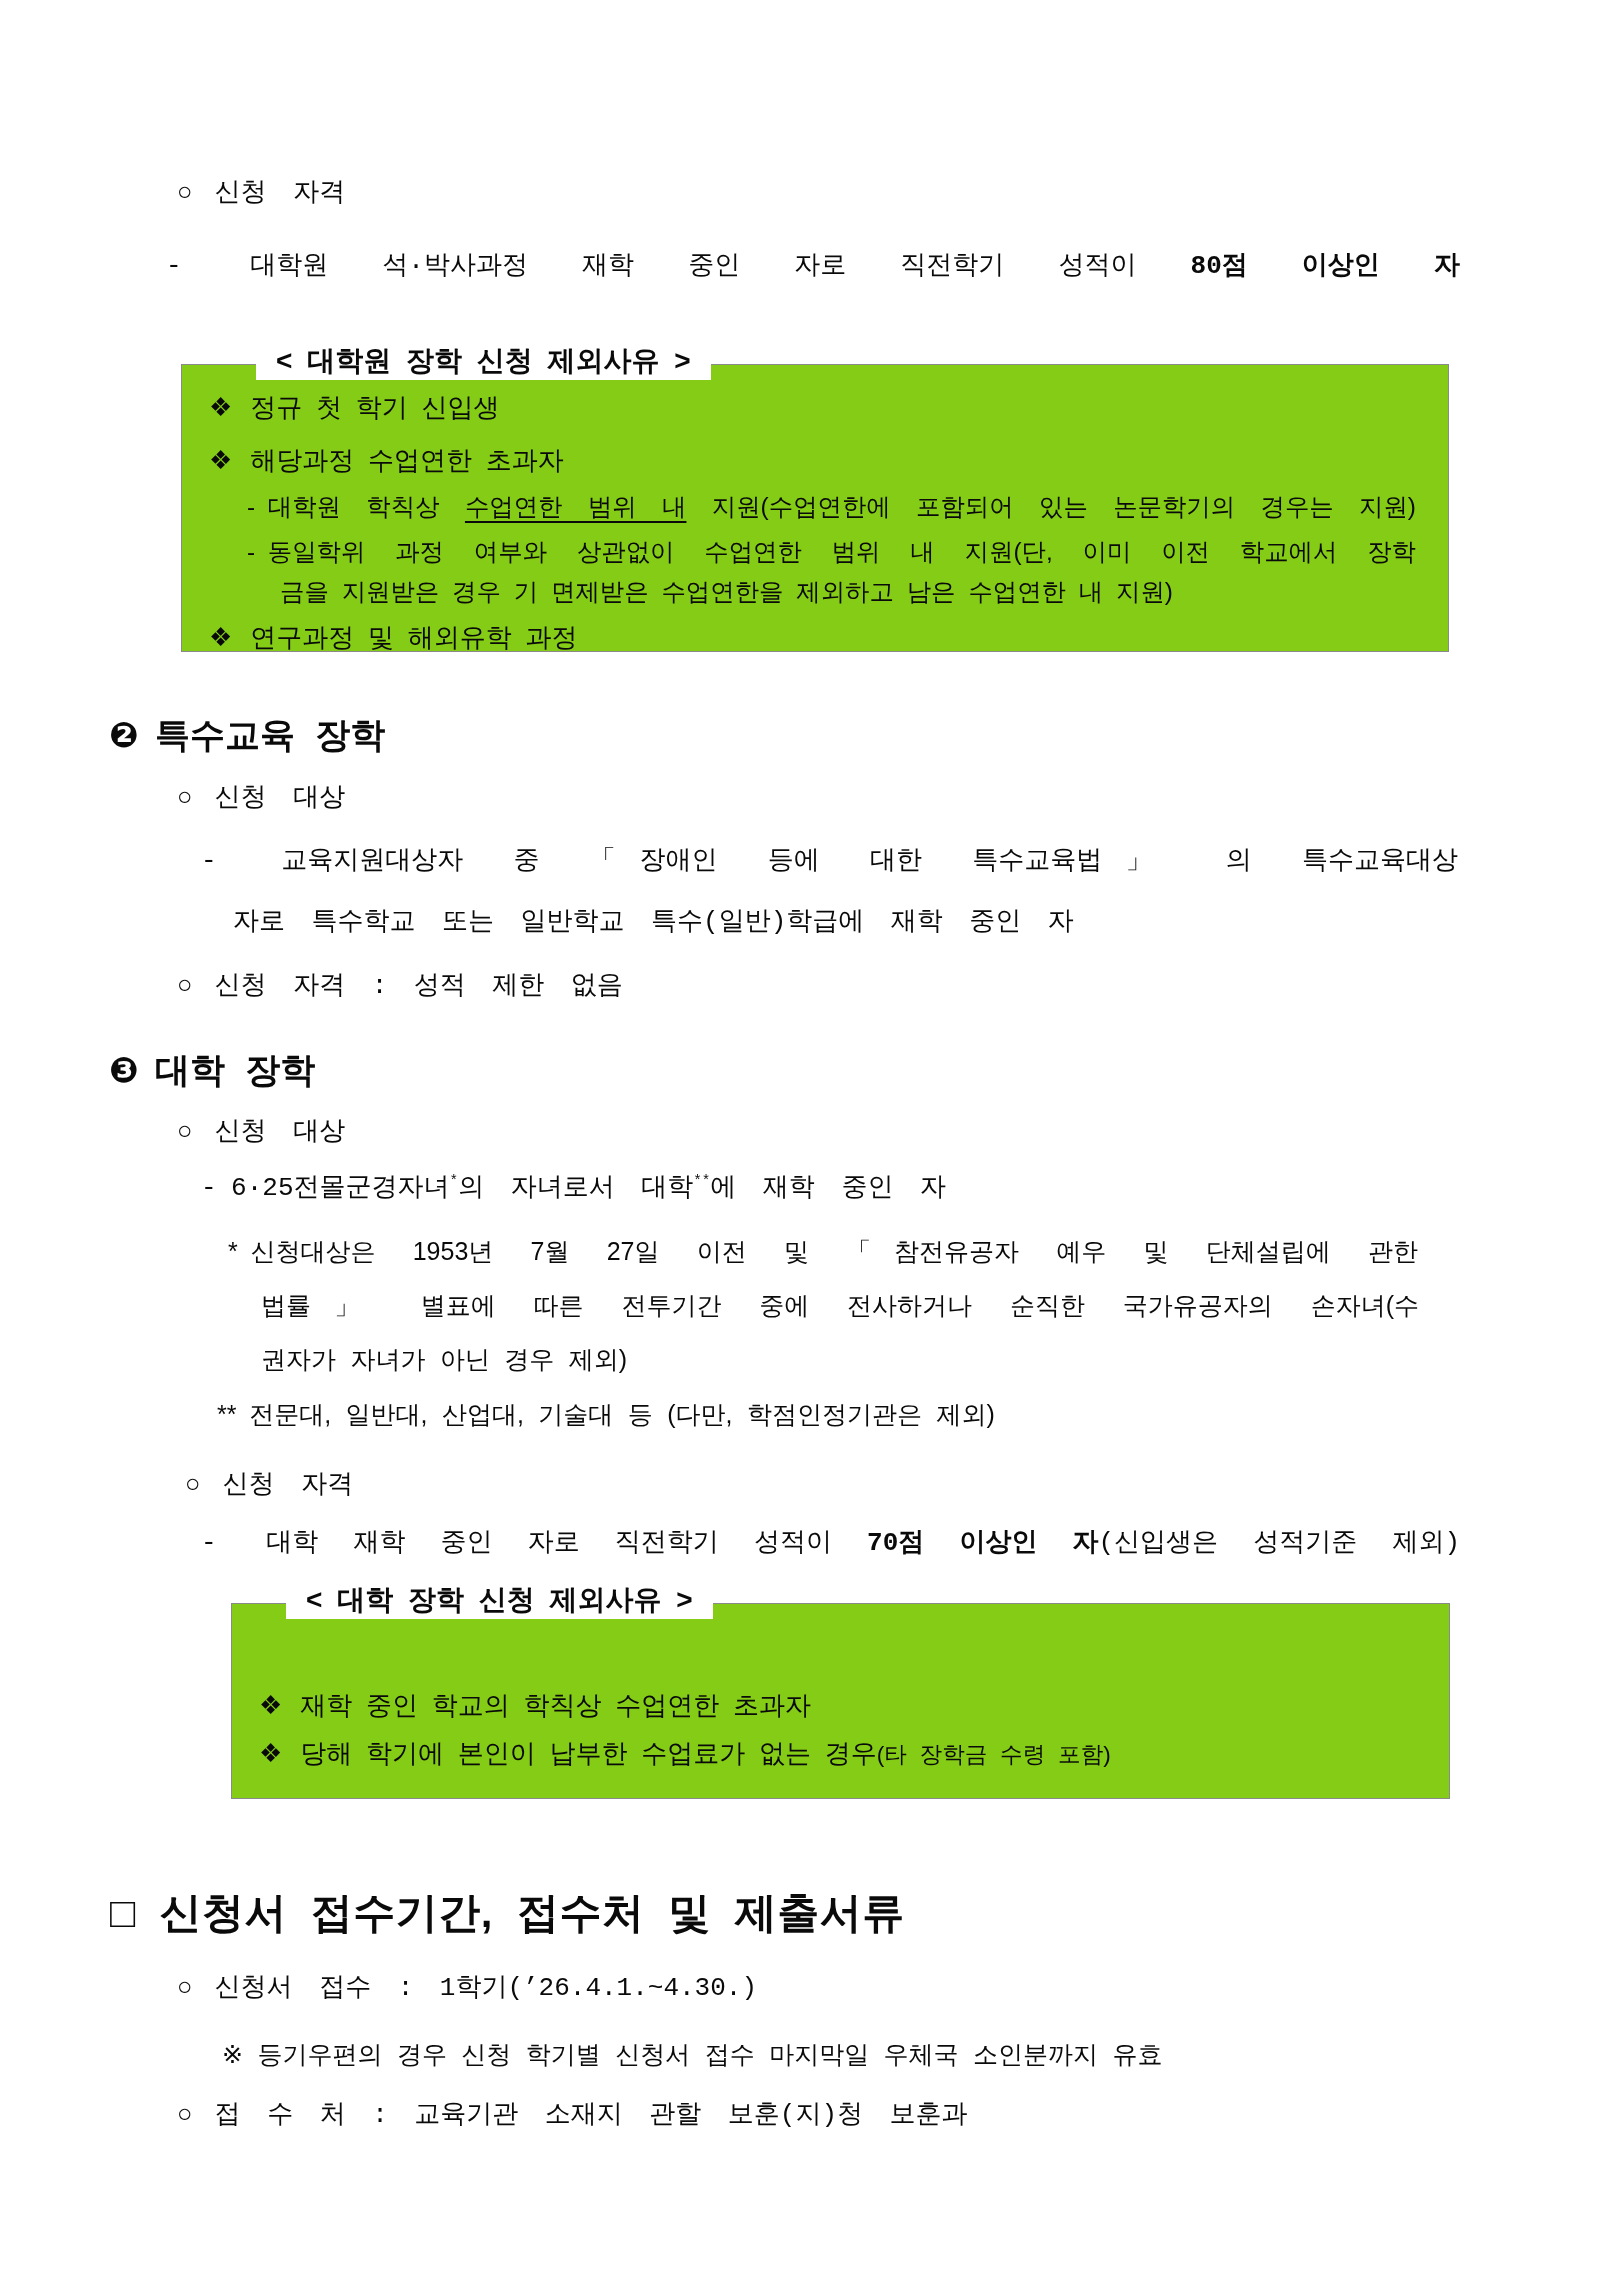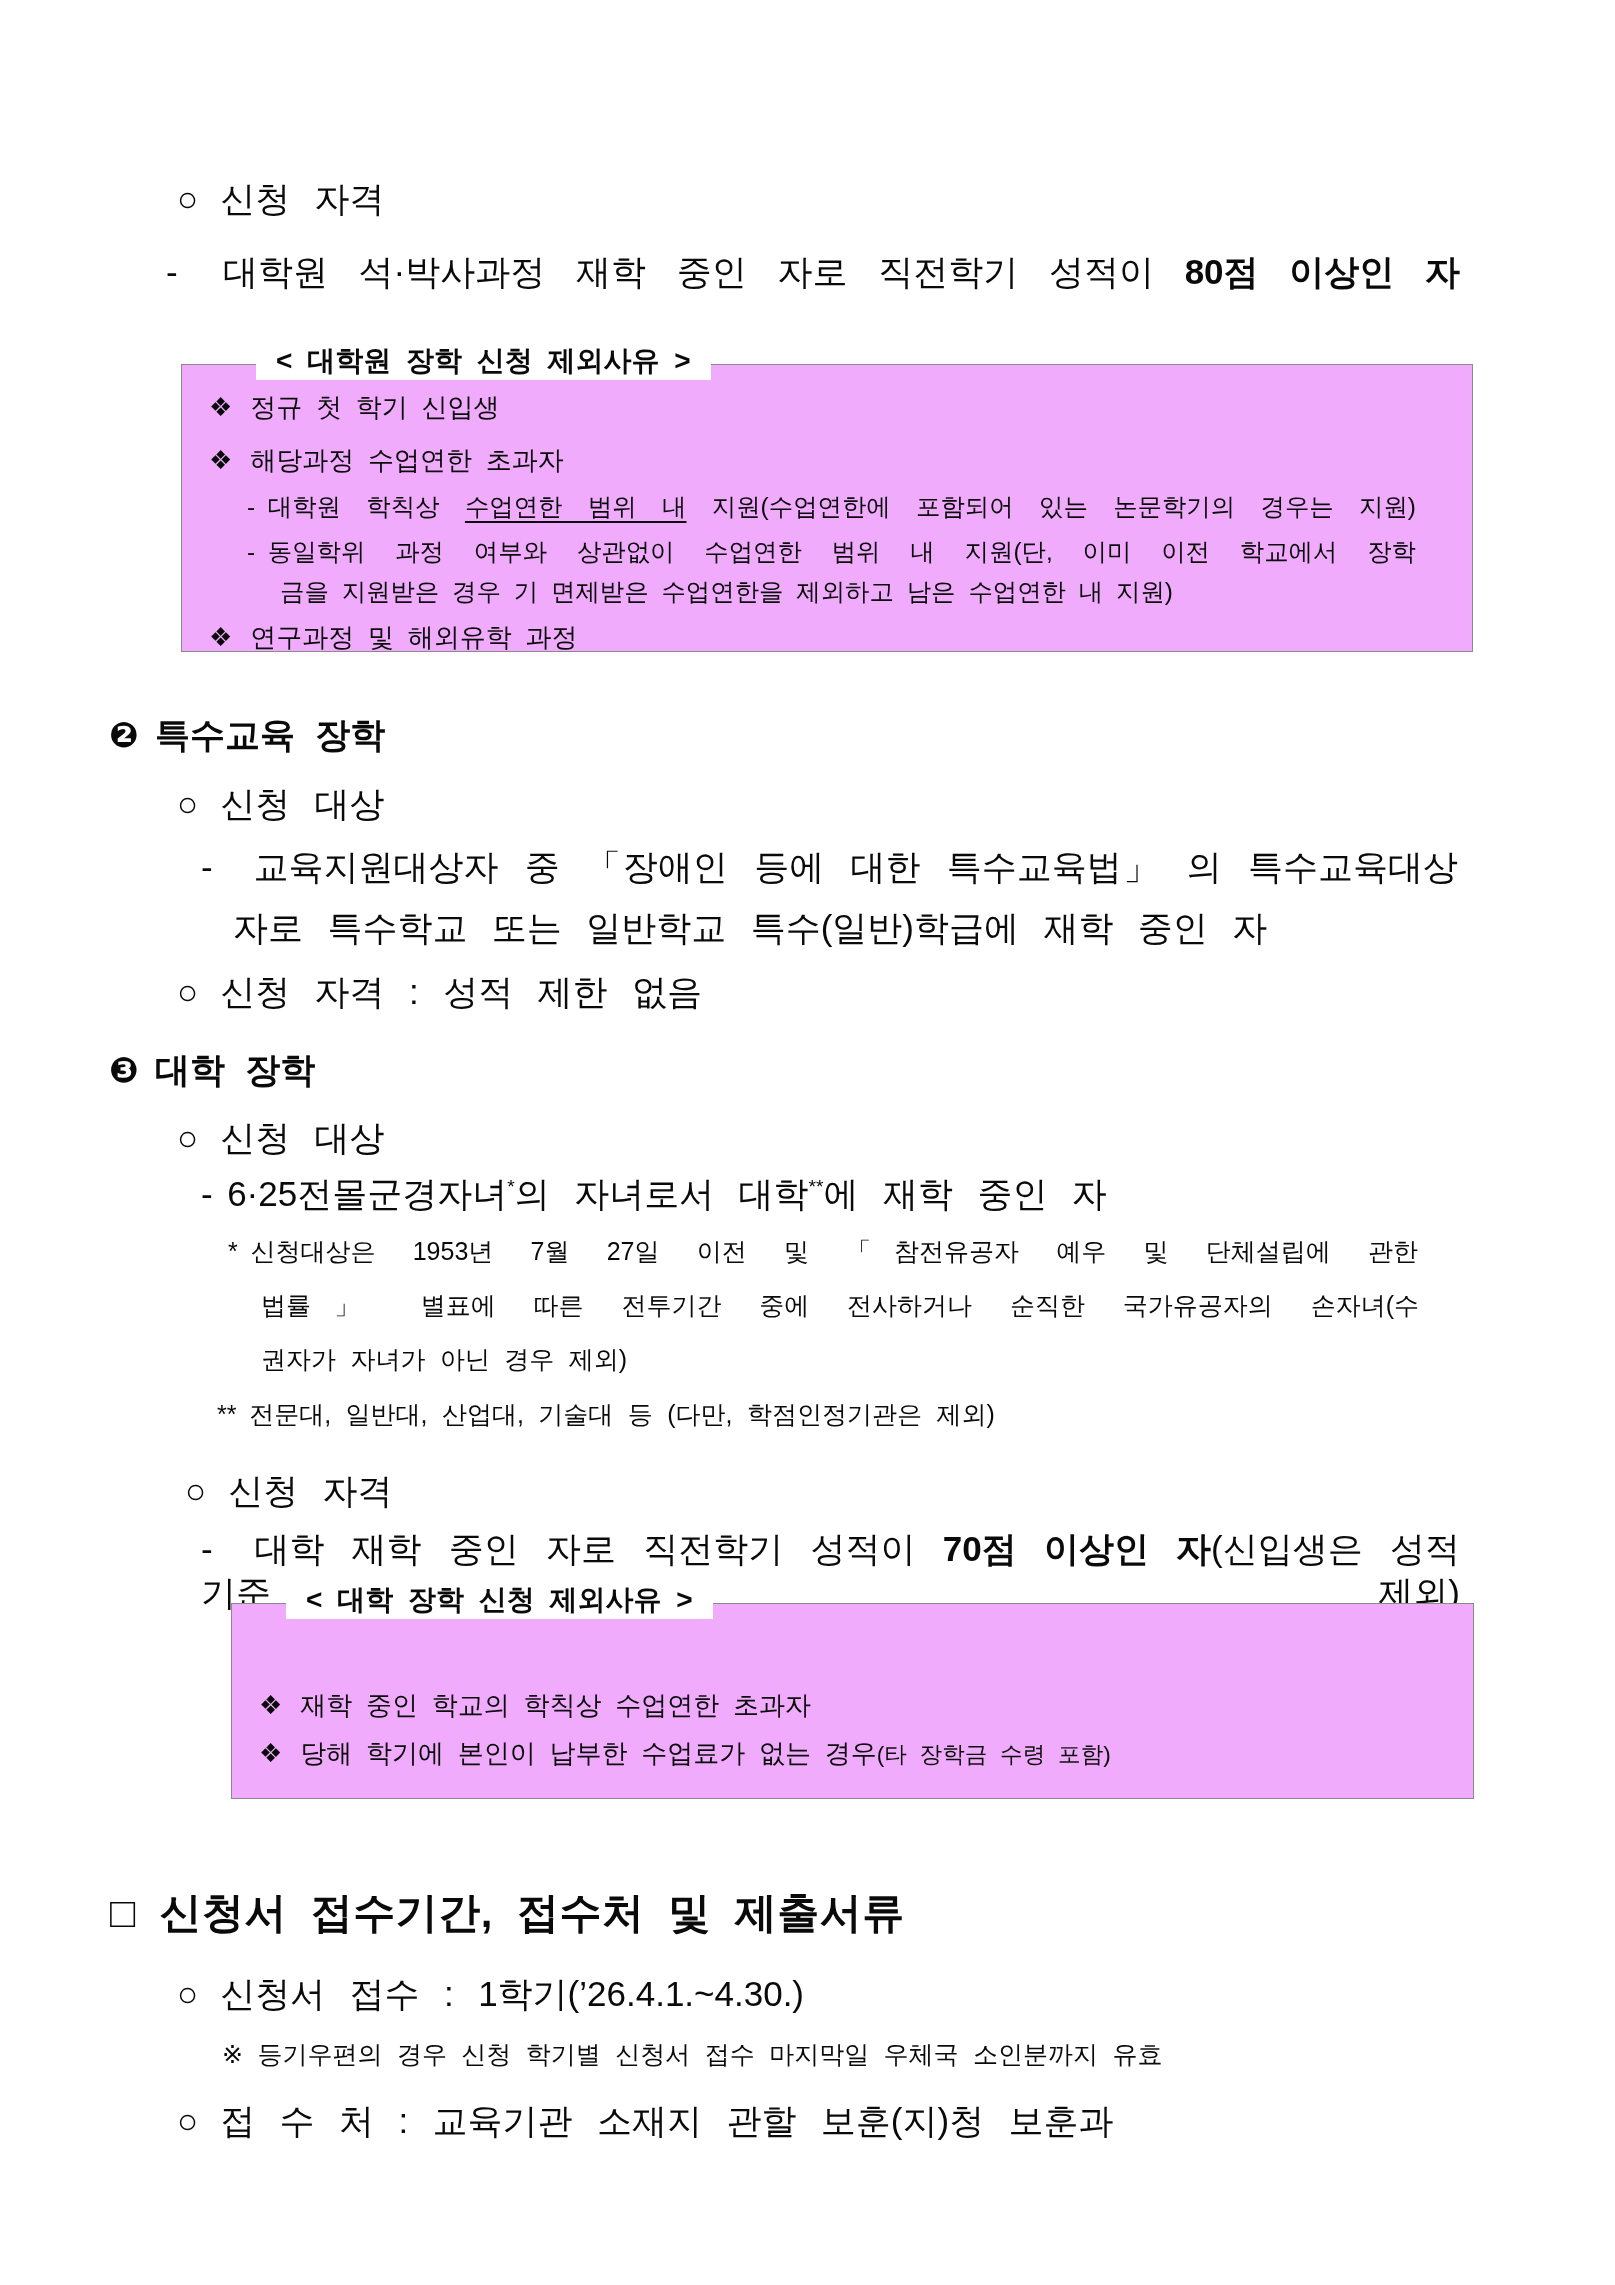--- a/index.html
+++ b/index.html
@@ -5,38 +5,37 @@
   html,body { margin:0; padding:0; background:#ffffff; }
   .page {
     position:relative;
     width:1616px; height:2285px;
     background:#ffffff;
     color:#0a0a0a;
     overflow:hidden;
   }
   .line { position:absolute; white-space:nowrap; line-height:1.25; }
   .serif {
-    font-family:Liberation Sans, sans-serif;
-    font-size:35px; word-spacing:0.42em;
+    font-family:Liberation Mono, monospace;
+    font-size:26px; word-spacing:0.42em;
   }
   .sans { font-family:"Liberation Sans","DejaVu Sans",sans-serif; }
   .justify { white-space:normal; text-align:justify; text-align-last:justify; }
   .b { font-weight:700; }
   .u { text-decoration:underline; text-underline-offset:6.3px; text-decoration-thickness:1.8px; }
   .h2 { font-size:35px; font-weight:700; word-spacing:0.3em; }
   .h1 { font-size:42px; font-weight:800; word-spacing:0.28em; letter-spacing:0.5px; }
   .circle-bullet { margin-right:22px; }
   .dash { margin-right:14.5px; }
   .numball { margin-right:16.3px; }
   .sq { margin-right:23.5px; font-weight:700; }
   .box {
     position:absolute;
     border:1.8px solid #8a8a8a;
-    background:#f0abfc;
-    padding-left:24px;
+    background:#84cc16;
   }
   .box-title {
     position:absolute; top:-23.5px;
     background:#ffffff;
     padding:0 20px;
     font-weight:700; font-size:28px;
     white-space:nowrap; word-spacing:0.25em;
   }
   .bline { position:absolute; white-space:nowrap; word-spacing:0.25em; line-height:1.2; }
   .lvl1 { font-size:26px;text-align:right; }

